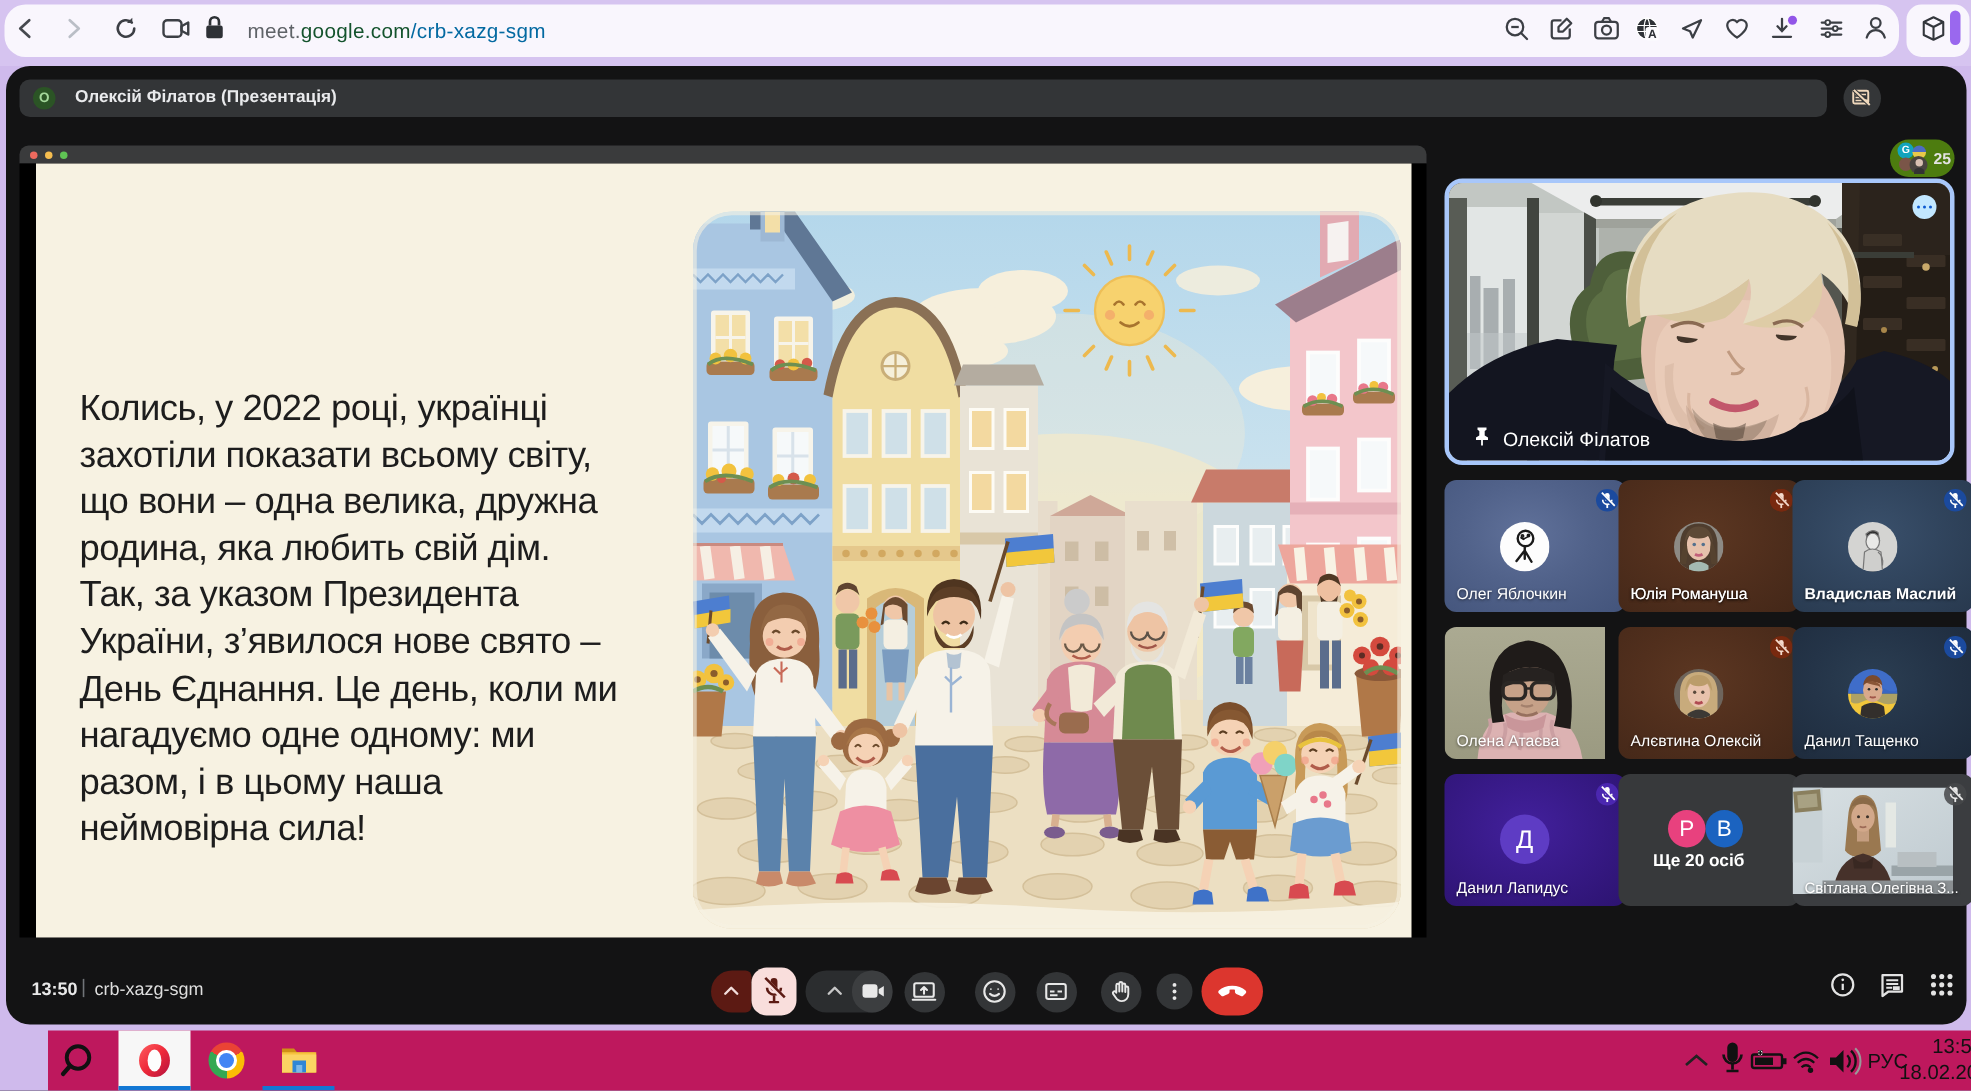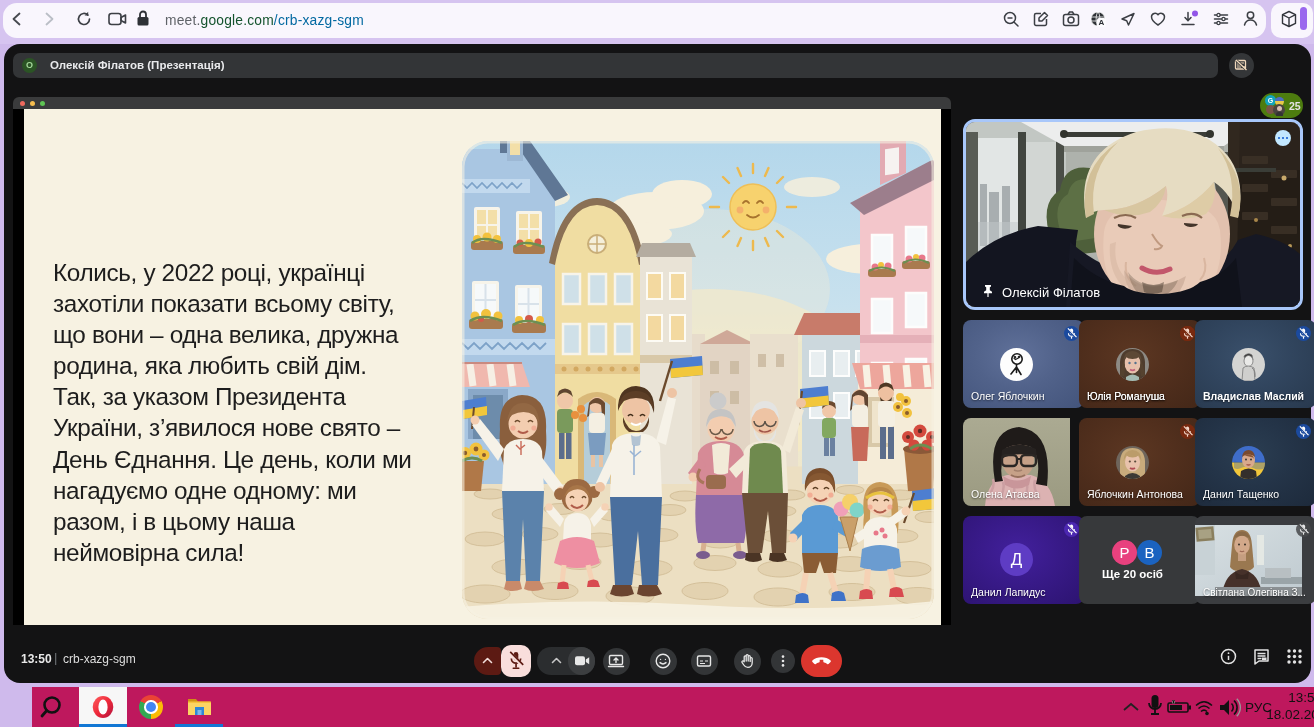--- a/index.html
+++ b/index.html
@@ -890,21 +890,21 @@
           </svg>
         <div class="micoff" style="background:#78290f;"><svg width="15" height="15" viewBox="0 0 15 15">
               <g fill="#f5d9cc">
                 <rect x="5.9" y="2.6" width="3.2" height="5.6" rx="1.6"></rect>
                 <path d="M3.9 7.2a3.6 3.6 0 0 0 7.2 0h-1.1a2.5 2.5 0 0 1-5 0z"></path>
                 <rect x="6.9" y="10.5" width="1.2" height="2.2"></rect>
               </g>
               <path d="M3.4 2.8l8.6 8.8" stroke="#78290f" stroke-width="2.2"></path>
               <path d="M3.9 2.4l8.6 8.8" stroke="#f5d9cc" stroke-width="1.2"></path>
             </svg></div>
-        <div class="tname">Яблочкин Антонова</div>
+        <div class="tname">Алєвтина Олексій</div>
       </div>
       <div class="tile abs" style="left:1191px; top:374px; background:radial-gradient(ellipse at 45% 40%, #2b3e52 0%, #243448 45%, #1d2a3b 100%);">
         <svg class="abs" style="left:37px; top:28px;" width="33" height="33" viewBox="0 0 33 33">
             <defs>
               <clipPath id="av6">
                 <circle cx="16.5" cy="16.5" r="16.5"></circle>
               </clipPath>
             </defs>
             <g clip-path="url(#av6)">
               <rect width="33" height="16.5" fill="#3f6dc9"></rect>

